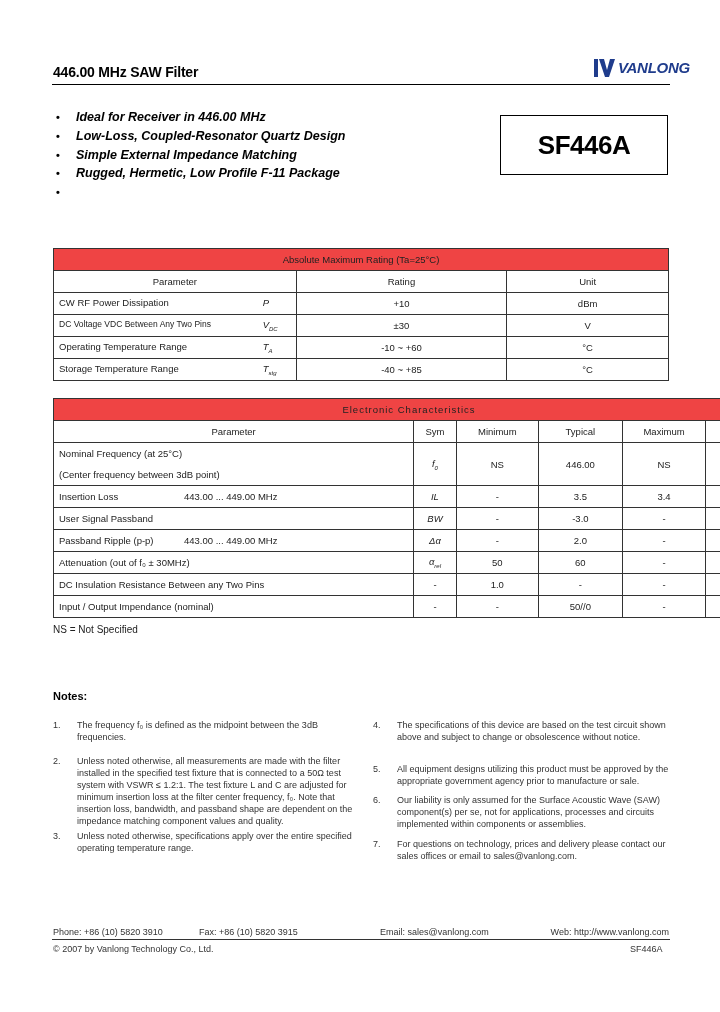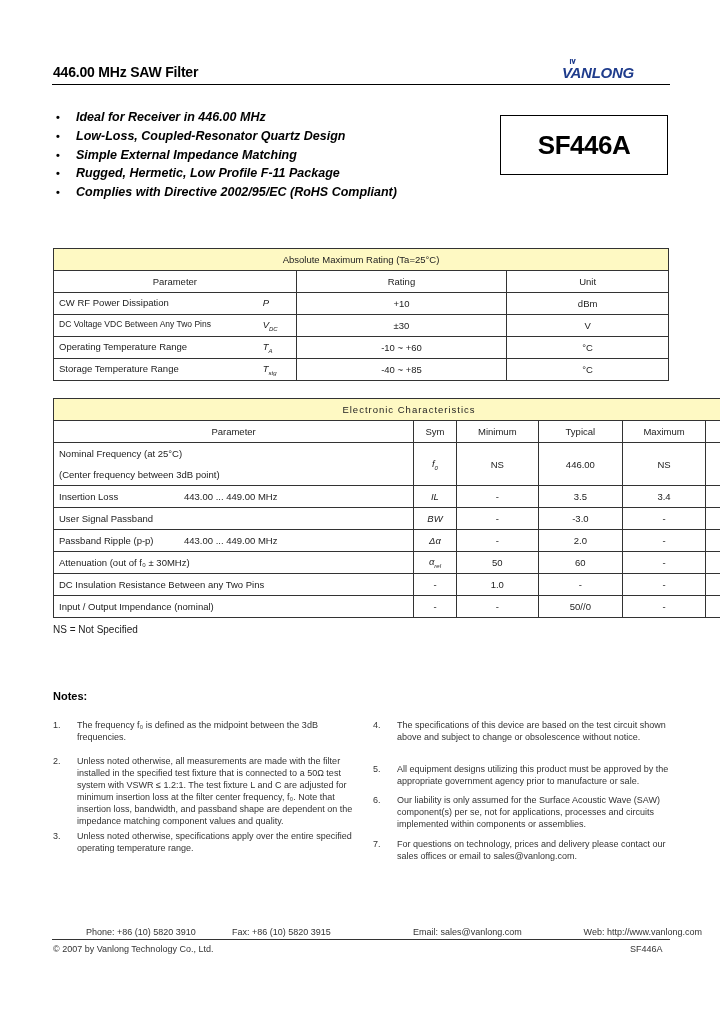--- a/index.html
+++ b/index.html
@@ -5,56 +5,56 @@
     html, body { margin: 0; padding: 0; background: #ffffff; }
     body {
       width: 720px; height: 1012px; position: relative; overflow: hidden;
       font-family: "Liberation Sans", sans-serif; color: #000;
     }
     .abs { position: absolute; }
 
     
     .doc-title { left: 53px; top: 64px; font-size: 14px; font-weight: bold; letter-spacing: -0.2px; }
     .header-rule { left: 52px; top: 84px; width: 618px; height: 1px; background: #000; }
-    .logo { left: 562px; top: 59px; height: 22px; display: flex; align-items: flex-start; flex-direction: column; }
+    .logo { left: 594px; top: 59px; height: 22px; display: flex; align-items: flex-start; }
     .logo-mark { width: 22px; height: 18px; margin-right: 2px; }
     .logo-text { font-size: 15px; font-weight: bold; font-style: italic; color: #1f3c8c; letter-spacing: -0.3px; }
 
     
     .features { left: 53px; top: 108px; margin: 0; padding: 0; list-style: none; }
     .features li { position: relative; height: 18.8px; font-size: 12.5px; font-weight: bold; font-style: italic; padding-left: 23px; line-height: 18px; }
     .features li .bullet { position: absolute; left: 3px; top: 0; font-style: normal; font-size: 11px; }
 
     .part-box {
       left: 500px; top: 115px; width: 166px; height: 58px;
       border: 1.5px solid #000; display: flex; align-items: center; justify-content: center;
       font-size: 26px; font-weight: bold; letter-spacing: -0.5px;
     }
 
     
     table.spec { position: absolute; border-collapse: collapse; font-size: 9.5px; color: #222; }
     table.spec td { border: 1px solid #333; padding: 0 5px; height: 21px; vertical-align: middle; }
-    table.spec .title-row td { background: #fef9c3; text-align: center; height: 21px; }
+    table.spec .title-row td { background: #ef4444; text-align: center; height: 21px; }
     table.spec .c { text-align: center; }
     table.spec .sym { font-style: italic; text-align: center; }
 
     #abs-table { left: 53px; top: 248px; width: 616px; }
     #ec-table { left: 53px; top: 398px; width: 712px; }
     #ec-table .title-row td { letter-spacing: 1px; }
     .param-wrap { display: flex; justify-content: space-between; }
 
     .ns-note { left: 53px; top: 624px; font-size: 10px; color: #222; }
 
     .notes-title { left: 53px; top: 690px; font-size: 11px; font-weight: bold; }
     .note { position: absolute; font-size: 9px; color: #333; line-height: 12px; }
     .note .num { position: absolute; left: 0; top: 0; }
     .note .txt { position: absolute; left: 24px; top: 0; width: 276px; }
 
     
-    .footer-row { left: 53px; top: 927px; width: 616px; font-size: 9px; color: #333; height: 12px; margin-left: 33px; }
+    .footer-row { left: 53px; top: 927px; width: 616px; font-size: 9px; color: #333; height: 12px; }
     .footer-rule { left: 52px; top: 939px; width: 618px; height: 1px; background: #333; }
     .footer-row span { position: absolute; top: 0; white-space: nowrap; }
     .copyright { left: 53px; top: 944px; font-size: 9px; color: #333; }
     .footer-part { left: 630px; top: 944px; font-size: 9px; color: #333; }
   </style>
 </head>
 <body>
 
 <div class="abs doc-title">446.00 MHz SAW Filter</div>
 <div class="abs logo">
@@ -64,21 +64,21 @@
   </svg>
   <span class="logo-text">VANLONG</span>
 </div>
 <div class="abs header-rule"></div>
 
 <ul class="abs features">
   <li><span class="bullet">•</span><span>Ideal for Receiver in 446.00 MHz</span></li>
   <li><span class="bullet">•</span><span>Low-Loss, Coupled-Resonator Quartz Design</span></li>
   <li><span class="bullet">•</span><span>Simple External Impedance Matching</span></li>
   <li><span class="bullet">•</span><span>Rugged, Hermetic, Low Profile F-11 Package</span></li>
-  <li><span class="bullet">•</span><span>Complies with Directive 2002/95/EC (RoHS Compliant)</span></li>
+  <li><span class="bullet">•</span></li>
 </ul>
 
 <div class="abs part-box">SF446A</div>
 
 <table class="spec" id="abs-table">
   <colgroup>
       <col style="width:243px">
       <col style="width:211px">
       <col style="width:162px">
     </colgroup>

